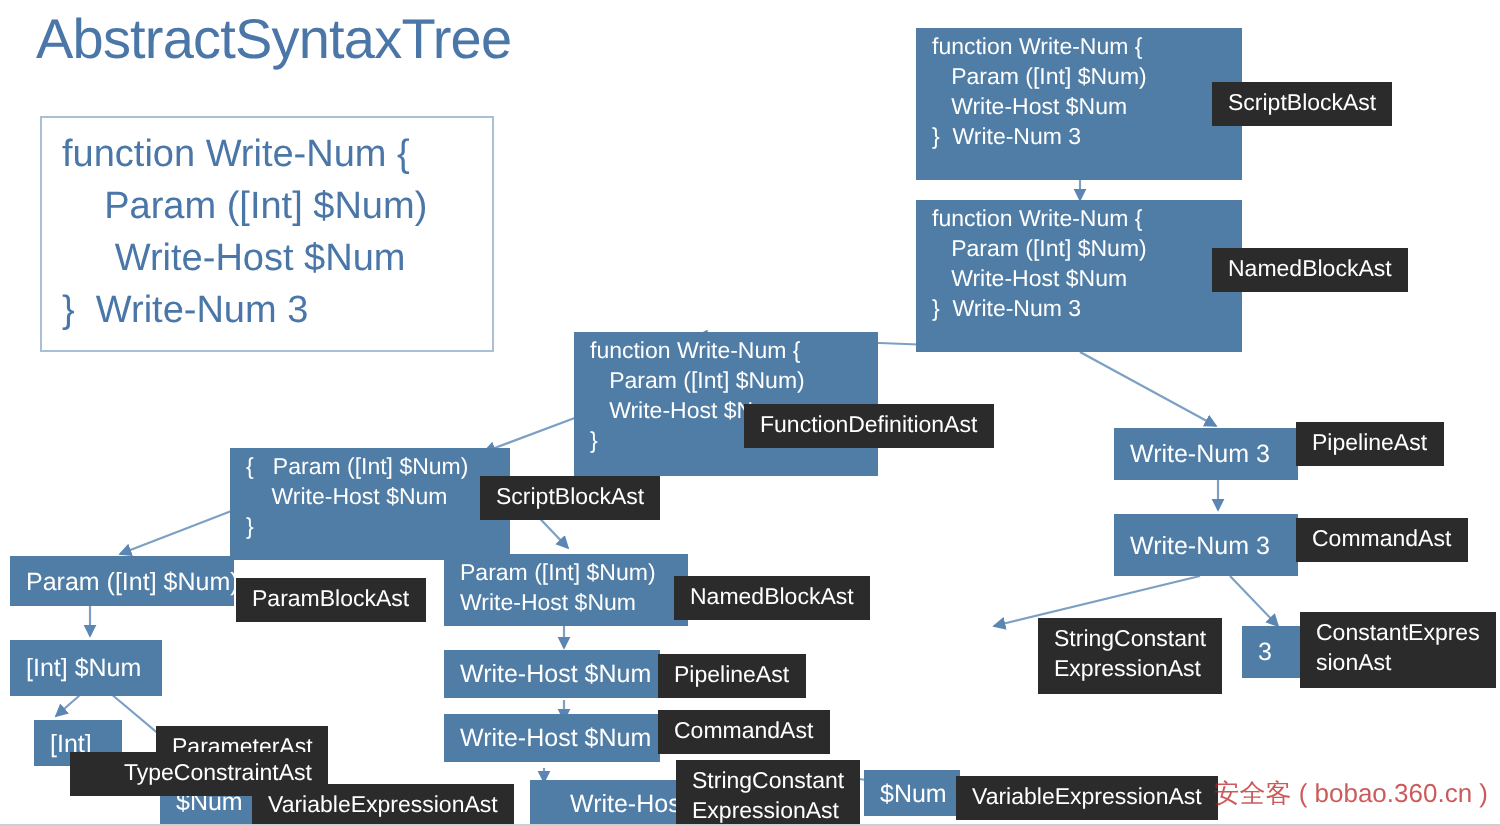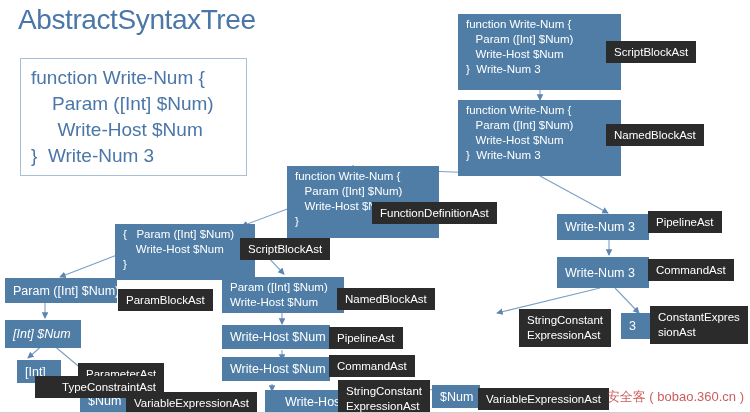--- a/index.html
+++ b/index.html
@@ -193,21 +193,21 @@
     <div class="nline">    Write-Host $Num</div>
     <div class="nline">}</div>
   </div>
   <div class="tag" style="left:240px; top:238px;">ScriptBlockAst</div>
 
   <div class="node small" style="left:5px; top:278px; width:112px; height:25px;">
     <div class="nline">Param ([Int] $Num)</div>
   </div>
   <div class="tag" style="left:118px; top:289px;">ParamBlockAst</div>
 
-  <div class="node small" style="left:5px; top:320px; width:76px; height:28px;font-style:italic;">
+  <div class="node small" style="left:5px; top:320px; width:76px; height:28px;">
     <div class="nline">[Int] $Num</div>
   </div>
   <div class="tag" style="left:78px; top:323px;margin-top:40px;">ParameterAst</div>
 
   <div class="node small" style="left:5px; top:360px; width:44px; height:23px;margin-left:12px;">
     <div class="nline">[Int]</div>
   </div>
   <div class="tag" style="left:35px; top:376px;padding-left:27px;">TypeConstraintAst</div>
 
   <div class="node small" style="left:80px; top:389px; width:48px; height:23px;">

